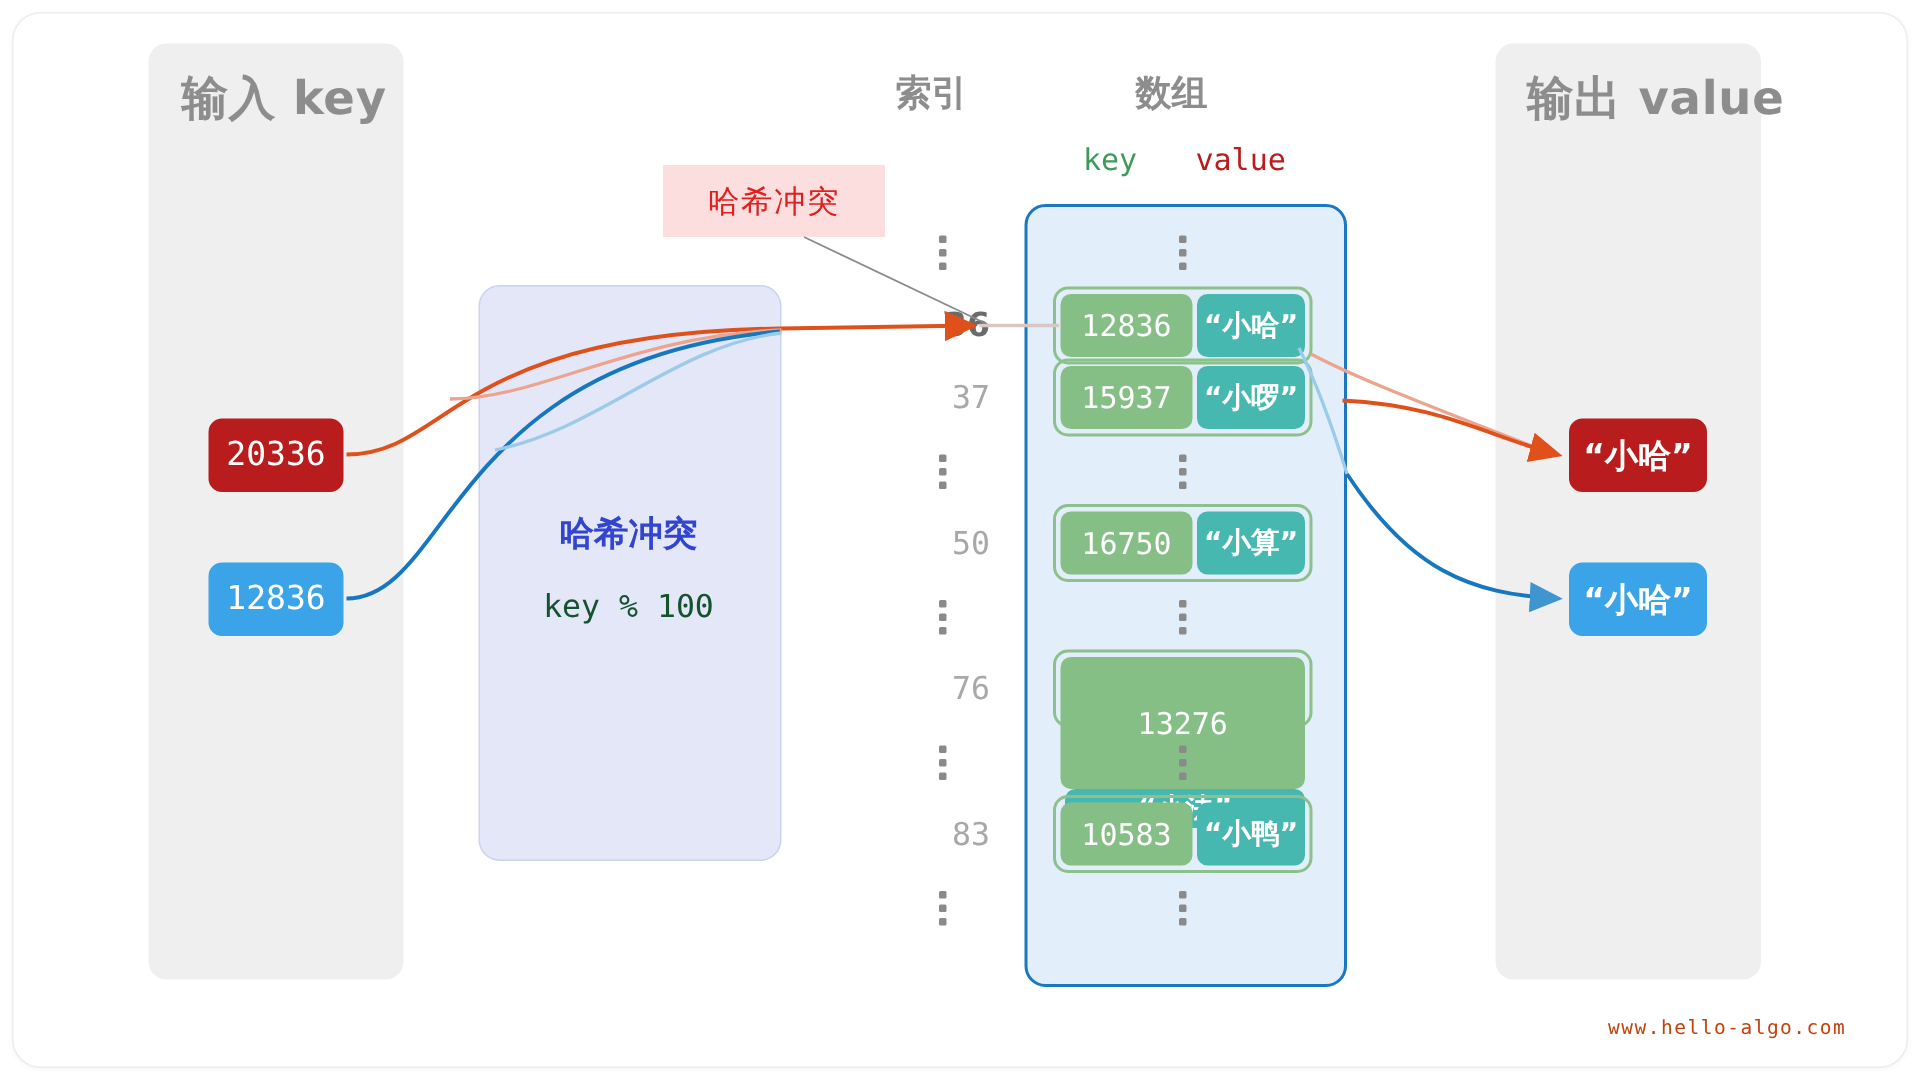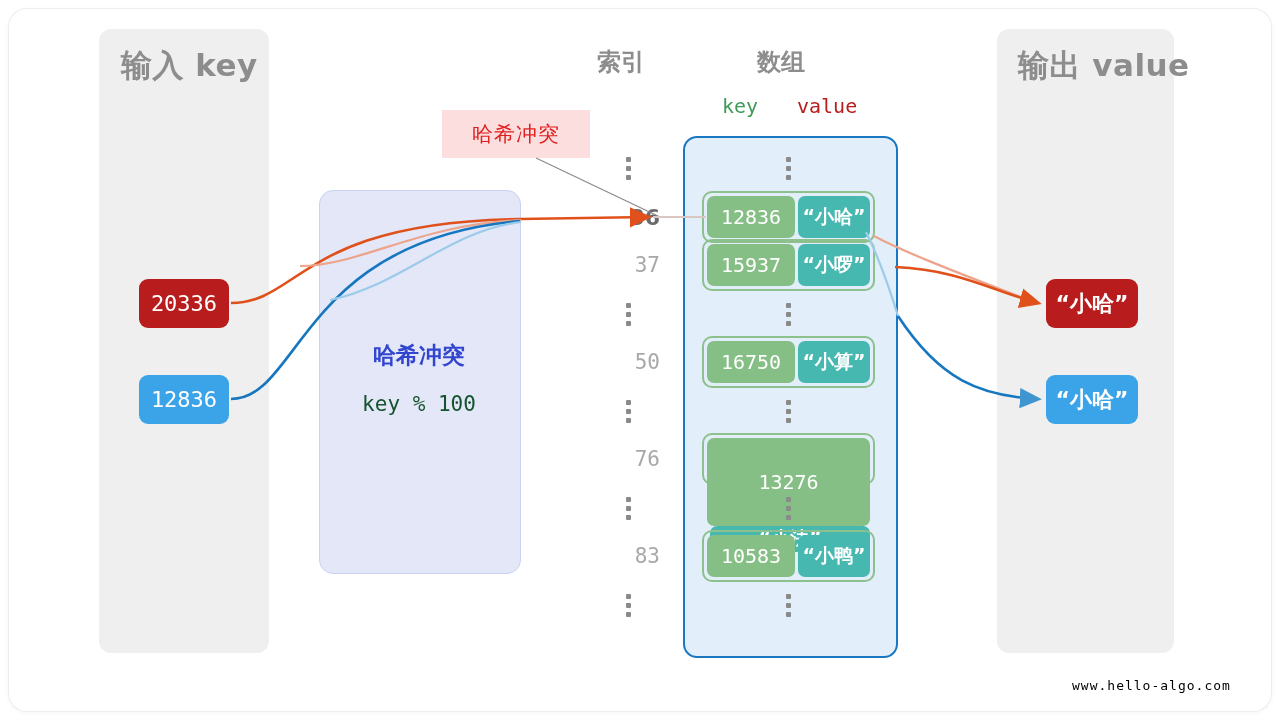--- a/index.html
+++ b/index.html
@@ -78,21 +78,21 @@
   .cell{position:absolute;left:702px;width:173px;height:52px;
         border:2px solid #8cc08c;border-radius:10px;background:transparent;
         display:flex;padding:3px;box-sizing:border-box;}
   .cell .k{flex:0 0 88px;background:#86bf86;border-radius:7px;color:#ffffff;
            display:flex;align-items:center;justify-content:center;font-size:20px;
            font-family:"DejaVu Sans Mono","Liberation Mono",monospace;}
   .cell .v{flex:1;margin-left:3px;background:#46b8b0;border-radius:7px;color:#ffffff;
            display:flex;align-items:center;justify-content:center;font-size:19px;
            font-weight:bold;}
 
-  #wm{position:absolute;left:1072px;top:678px;color:#000000;font-size:13px;
+  #wm{position:absolute;left:1072px;top:678px;color:#c2410c;font-size:13px;
       letter-spacing:1px;font-family:"DejaVu Sans Mono","Liberation Mono",monospace;}
 
   svg#wires{position:absolute;left:0;top:0;width:1280px;height:720px;
             pointer-events:none;}
 </style>
 </head>
 <body>
 
 <div id="stage">
   <div class="card"></div>

